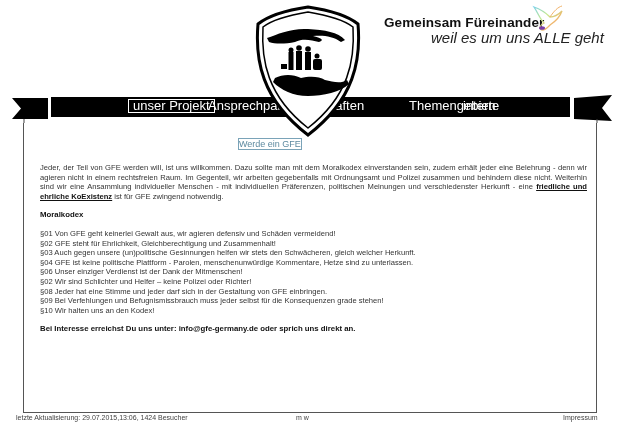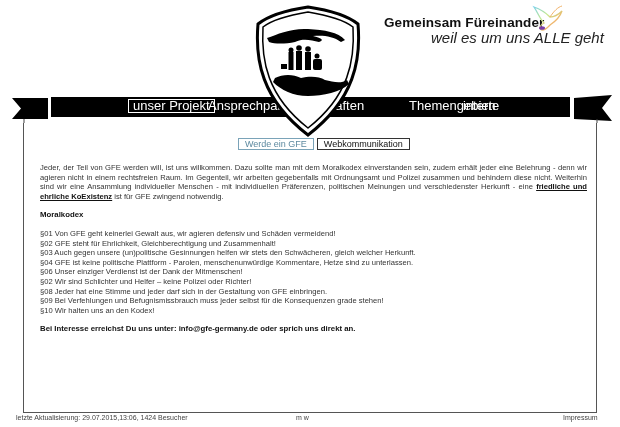--- a/index.html
+++ b/index.html
@@ -14,21 +14,21 @@
 
   .ribbon { position: absolute; left: 12px; top: 95px; width: 600px; height: 28px; z-index: 2; }
   .ribbon-main { position: absolute; left: 39px; top: 2px; width: 519px; height: 20px; background: #000; }
   .nav { position: absolute; left: 39px; top: 2px; width: 519px; height: 20px; display: flex; align-items: center; z-index: 4; }
   .nav-item { position: absolute; top: 3px; font-size: 13px; color: #fff; line-height: 12px; white-space: nowrap; cursor: pointer; padding: 0 3px; }
   .nav-item.active { border: 1px solid #fff; padding: 0 4px; top: 2px; }
 
   .content { position: absolute; left: 23px; top: 123px; width: 574px; height: 290px; border-left: 1px solid #555; border-right: 1px solid #555; border-bottom: 1px solid #555; background: #fff; }
 
   .subtabs { position: absolute; left: 238px; top: 138px; display: flex; gap: 3px; z-index: 5; }
-  .subtab { font-size: 9px; height: 12px; line-height: 10px; padding: 0 6px; border: 1px solid #333; background: #fff; color: #111; cursor: pointer; }
+  .subtab { font-size: 9px; height: 12px; line-height: 10px; padding: 0 0; border: 1px solid #333; background: #fff; color: #111; cursor: pointer; }
   .subtab.active { border-color: #7aa3b8; color: #5e8aa0; }
 
   .text-block { position: absolute; left: 40px; top: 163px; width: 547px; font-size: 7.6px; line-height: 9.6px; color: #333; }
   .intro { text-align: justify; }
   .intro .strong-link { font-weight: bold; text-decoration: underline; color: #111; }
   .section-title { font-weight: bold; color: #111; margin-top: 9px; margin-bottom: 9px; font-size: 7.8px; }
   .rules { list-style: none; }
   .rules li { white-space: nowrap; }
   .contact { font-weight: bold; color: #111; margin-top: 9px; font-size: 7.8px; }
 
@@ -87,21 +87,20 @@
     <span class="nav-item" style="left:243px;">Ortschaften</span>
     <span class="nav-item" style="left:315px;margin-left:40px;">Themengebiete</span>
     <span class="nav-item" style="left:409px;">intern</span>
   </nav>
 </div>
 
 <div class="content"></div>
 
 <div class="subtabs">
   <span class="subtab active">Werde ein GFE</span>
-  <span class="subtab">Webkommunikation</span>
 </div>
 
 <div class="text-block">
   <p class="intro"><span>Jeder, der Teil von GFE werden will, ist uns willkommen. Dazu sollte man mit dem Moralkodex einverstanden sein, zudem erhält jeder eine Belehrung - denn wir agieren nicht in einem rechtsfreien Raum. Im Gegenteil, wir arbeiten gegebenfalls mit Ordnungsamt und Polizei zusammen und behindern diese nicht. Weiterhin sind wir eine Ansammlung individueller Menschen - mit individiuellen Präferenzen, politischen Meinungen und verschiedenster Herkunft - eine </span><span class="strong-link">friedliche und ehrliche KoExistenz</span><span> ist für GFE zwingend notwendig.</span></p>
   <div class="section-title">Moralkodex</div>
   <ul class="rules">
     <li>§01 Von GFE geht keinerlei Gewalt aus, wir agieren defensiv und Schäden vermeidend!</li>
     <li>§02 GFE steht für Ehrlichkeit, Gleichberechtigung und Zusammenhalt!</li>
     <li>§03 Auch gegen unsere (un)politische Gesinnungen helfen wir stets den Schwächeren, gleich welcher Herkunft.</li>
     <li>§04 GFE ist keine politische Plattform - Parolen, menschenunwürdige Kommentare, Hetze sind zu unterlassen.</li>

